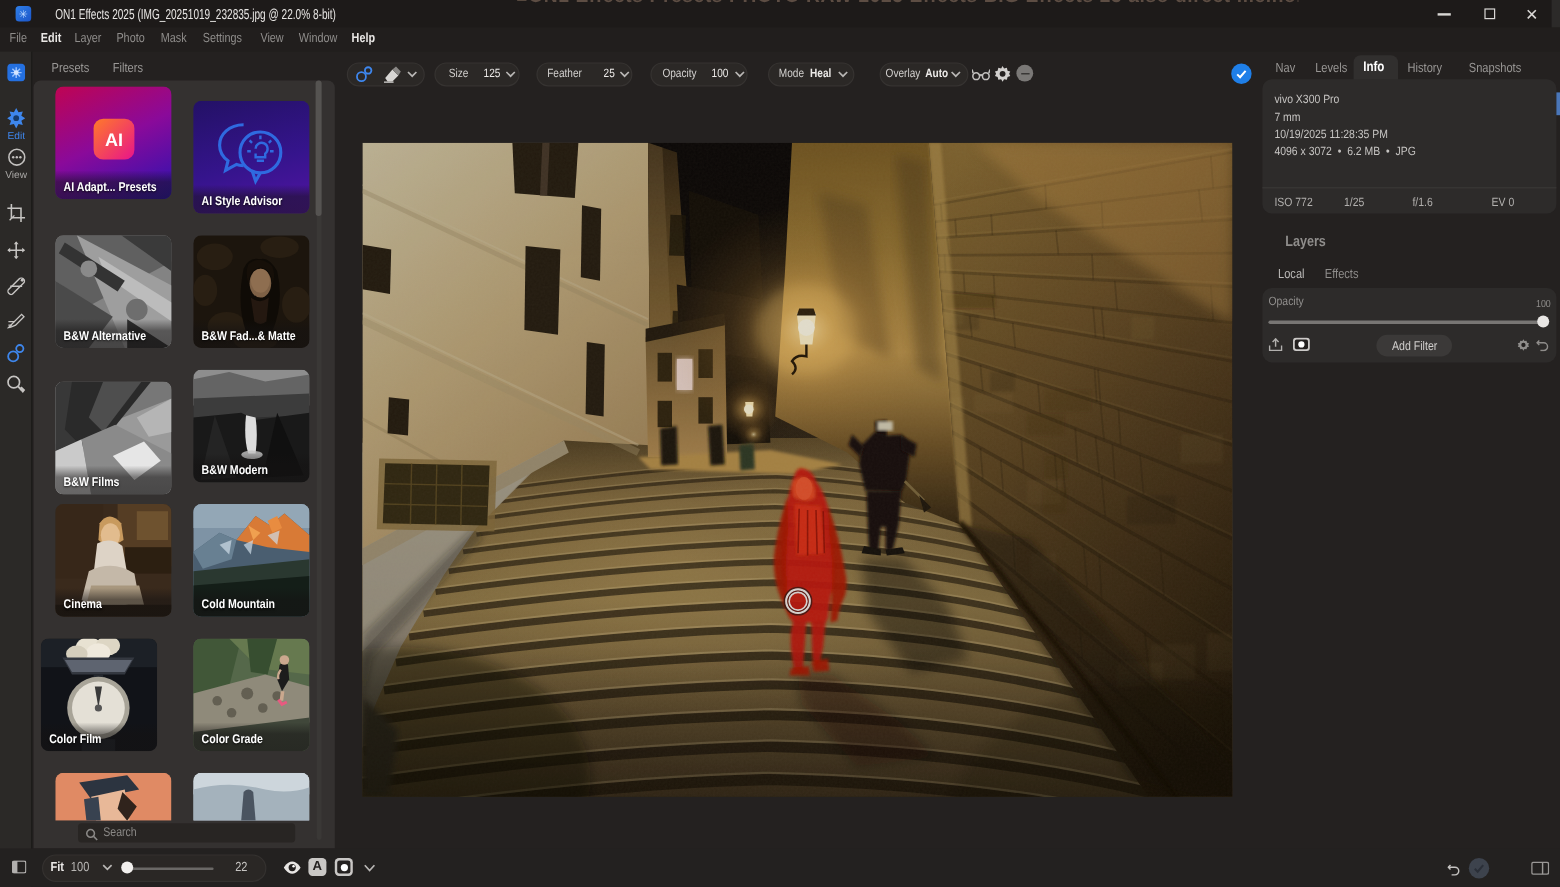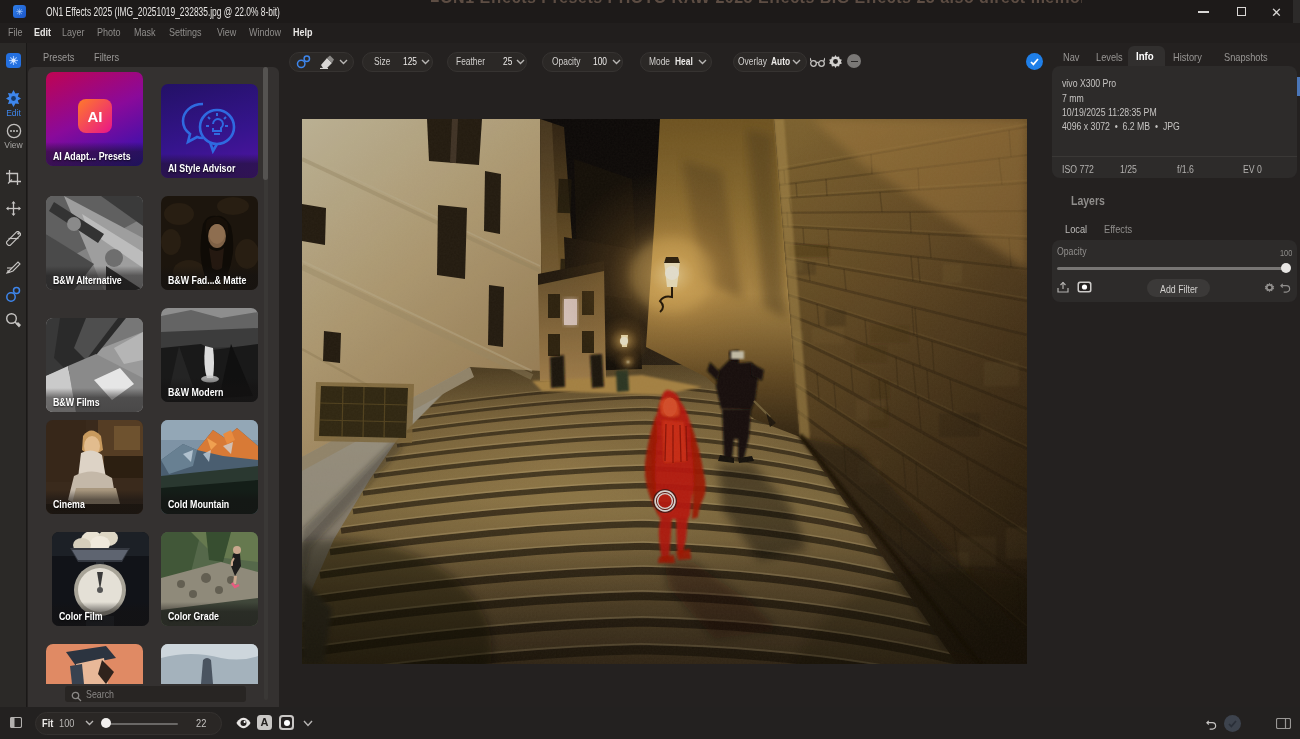--- a/index.html
+++ b/index.html
@@ -568,21 +568,21 @@
 <path d="M62,14 L70,10 L74,20 L66,24 Z" fill="#e88c40"></path>
 <path d="M0,40 L22,24 L36,30 L32,46 L8,54 Z" fill="#688092"></path>
 <g fill="#cfdde8" opacity="0.7">
         <path d="M22,34 L32,30 L30,42 Z"></path>
         <path d="M62,26 L72,22 L70,34 Z"></path>
         <path d="M42,34 L50,30 L48,42 Z"></path>
       </g>
 <path d="M0,56 L97,46 L97,94 L0,94 Z" fill="#2a3830"></path>
 <path d="M0,68 L97,60 L97,94 L0,94 Z" fill="#141e18"></path>
     </svg><div class="lbl"><span class="tx84">Cold Mountain</span></div></div>
-<div class="thumb" style="left:52px;top:532px"><svg width="97" height="94" viewBox="0 0 97 94">
+<div class="thumb" style="left:34px;top:532px"><svg width="97" height="94" viewBox="0 0 97 94">
       <rect width="97" height="94" fill="#111318"></rect>
 <rect x="0" y="0" width="97" height="24" fill="#1c2026"></rect>
 <ellipse cx="40" cy="8" rx="11" ry="9" fill="#e8e2d2"></ellipse>
       <ellipse cx="56" cy="6" rx="10" ry="8" fill="#ddd6c4"></ellipse>
       <ellipse cx="48" cy="12" rx="10" ry="8" fill="#efe9dc"></ellipse>
       <ellipse cx="30" cy="13" rx="9" ry="7" fill="#d5cebc"></ellipse>
 <path d="M18,16 L78,16 L70,30 L26,30 Z" fill="#343840"></path>
       <path d="M20,18 L76,18 L70,28 L26,28 Z" fill="#5e6470"></path>
 <rect x="44" y="30" width="8" height="8" fill="#262a30"></rect>
 <circle cx="48" cy="58" r="26" fill="#a8a498"></circle>

